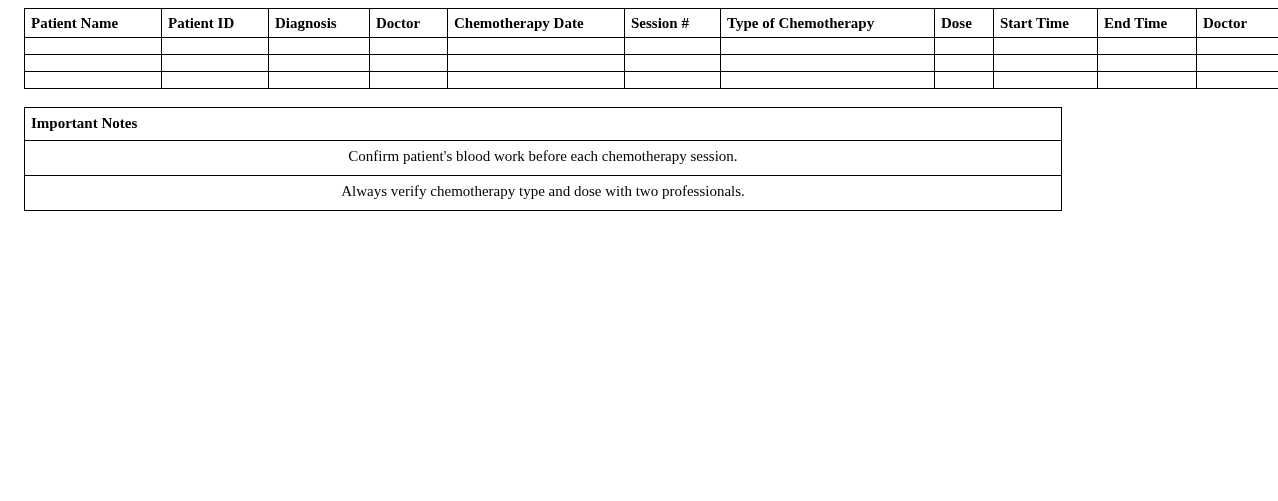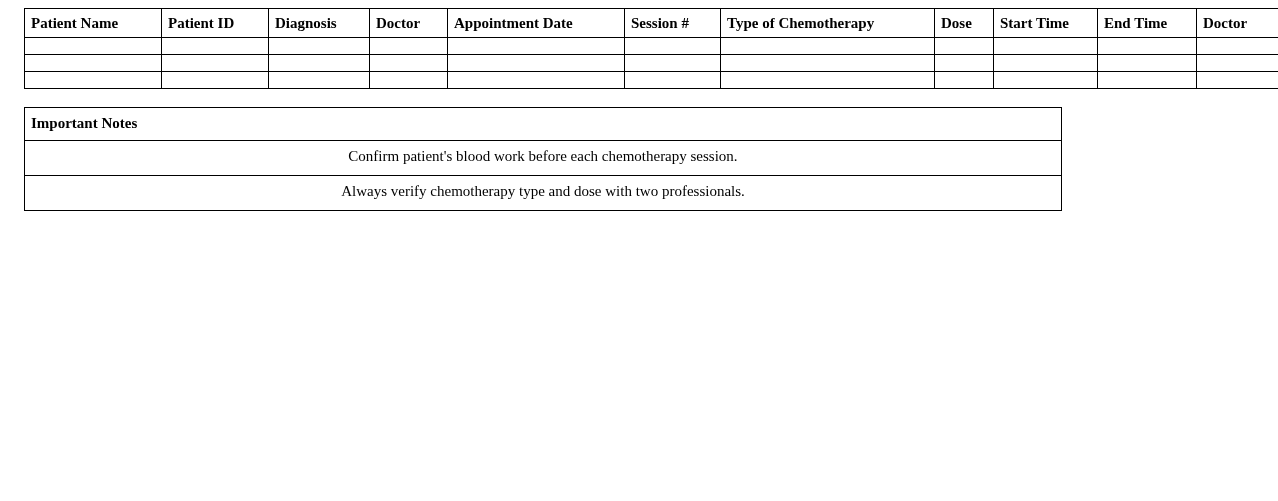--- a/index.html
+++ b/index.html
@@ -92,21 +92,21 @@
       <col style="width:104px">
       <col style="width:99px">
       <col style="width:90px">
     </colgroup>
     <thead>
       <tr>
         <th>Patient Name</th>
         <th>Patient ID</th>
         <th>Diagnosis</th>
         <th>Doctor</th>
-        <th>Appointment Date</th>
+        <th>Chemotherapy Date</th>
         <th>Session #</th>
         <th>Type of Chemotherapy</th>
         <th>Dose</th>
         <th>Start Time</th>
         <th>End Time</th>
         <th>Doctor</th>
       </tr>
     </thead>
     <tbody>
       <tr>

